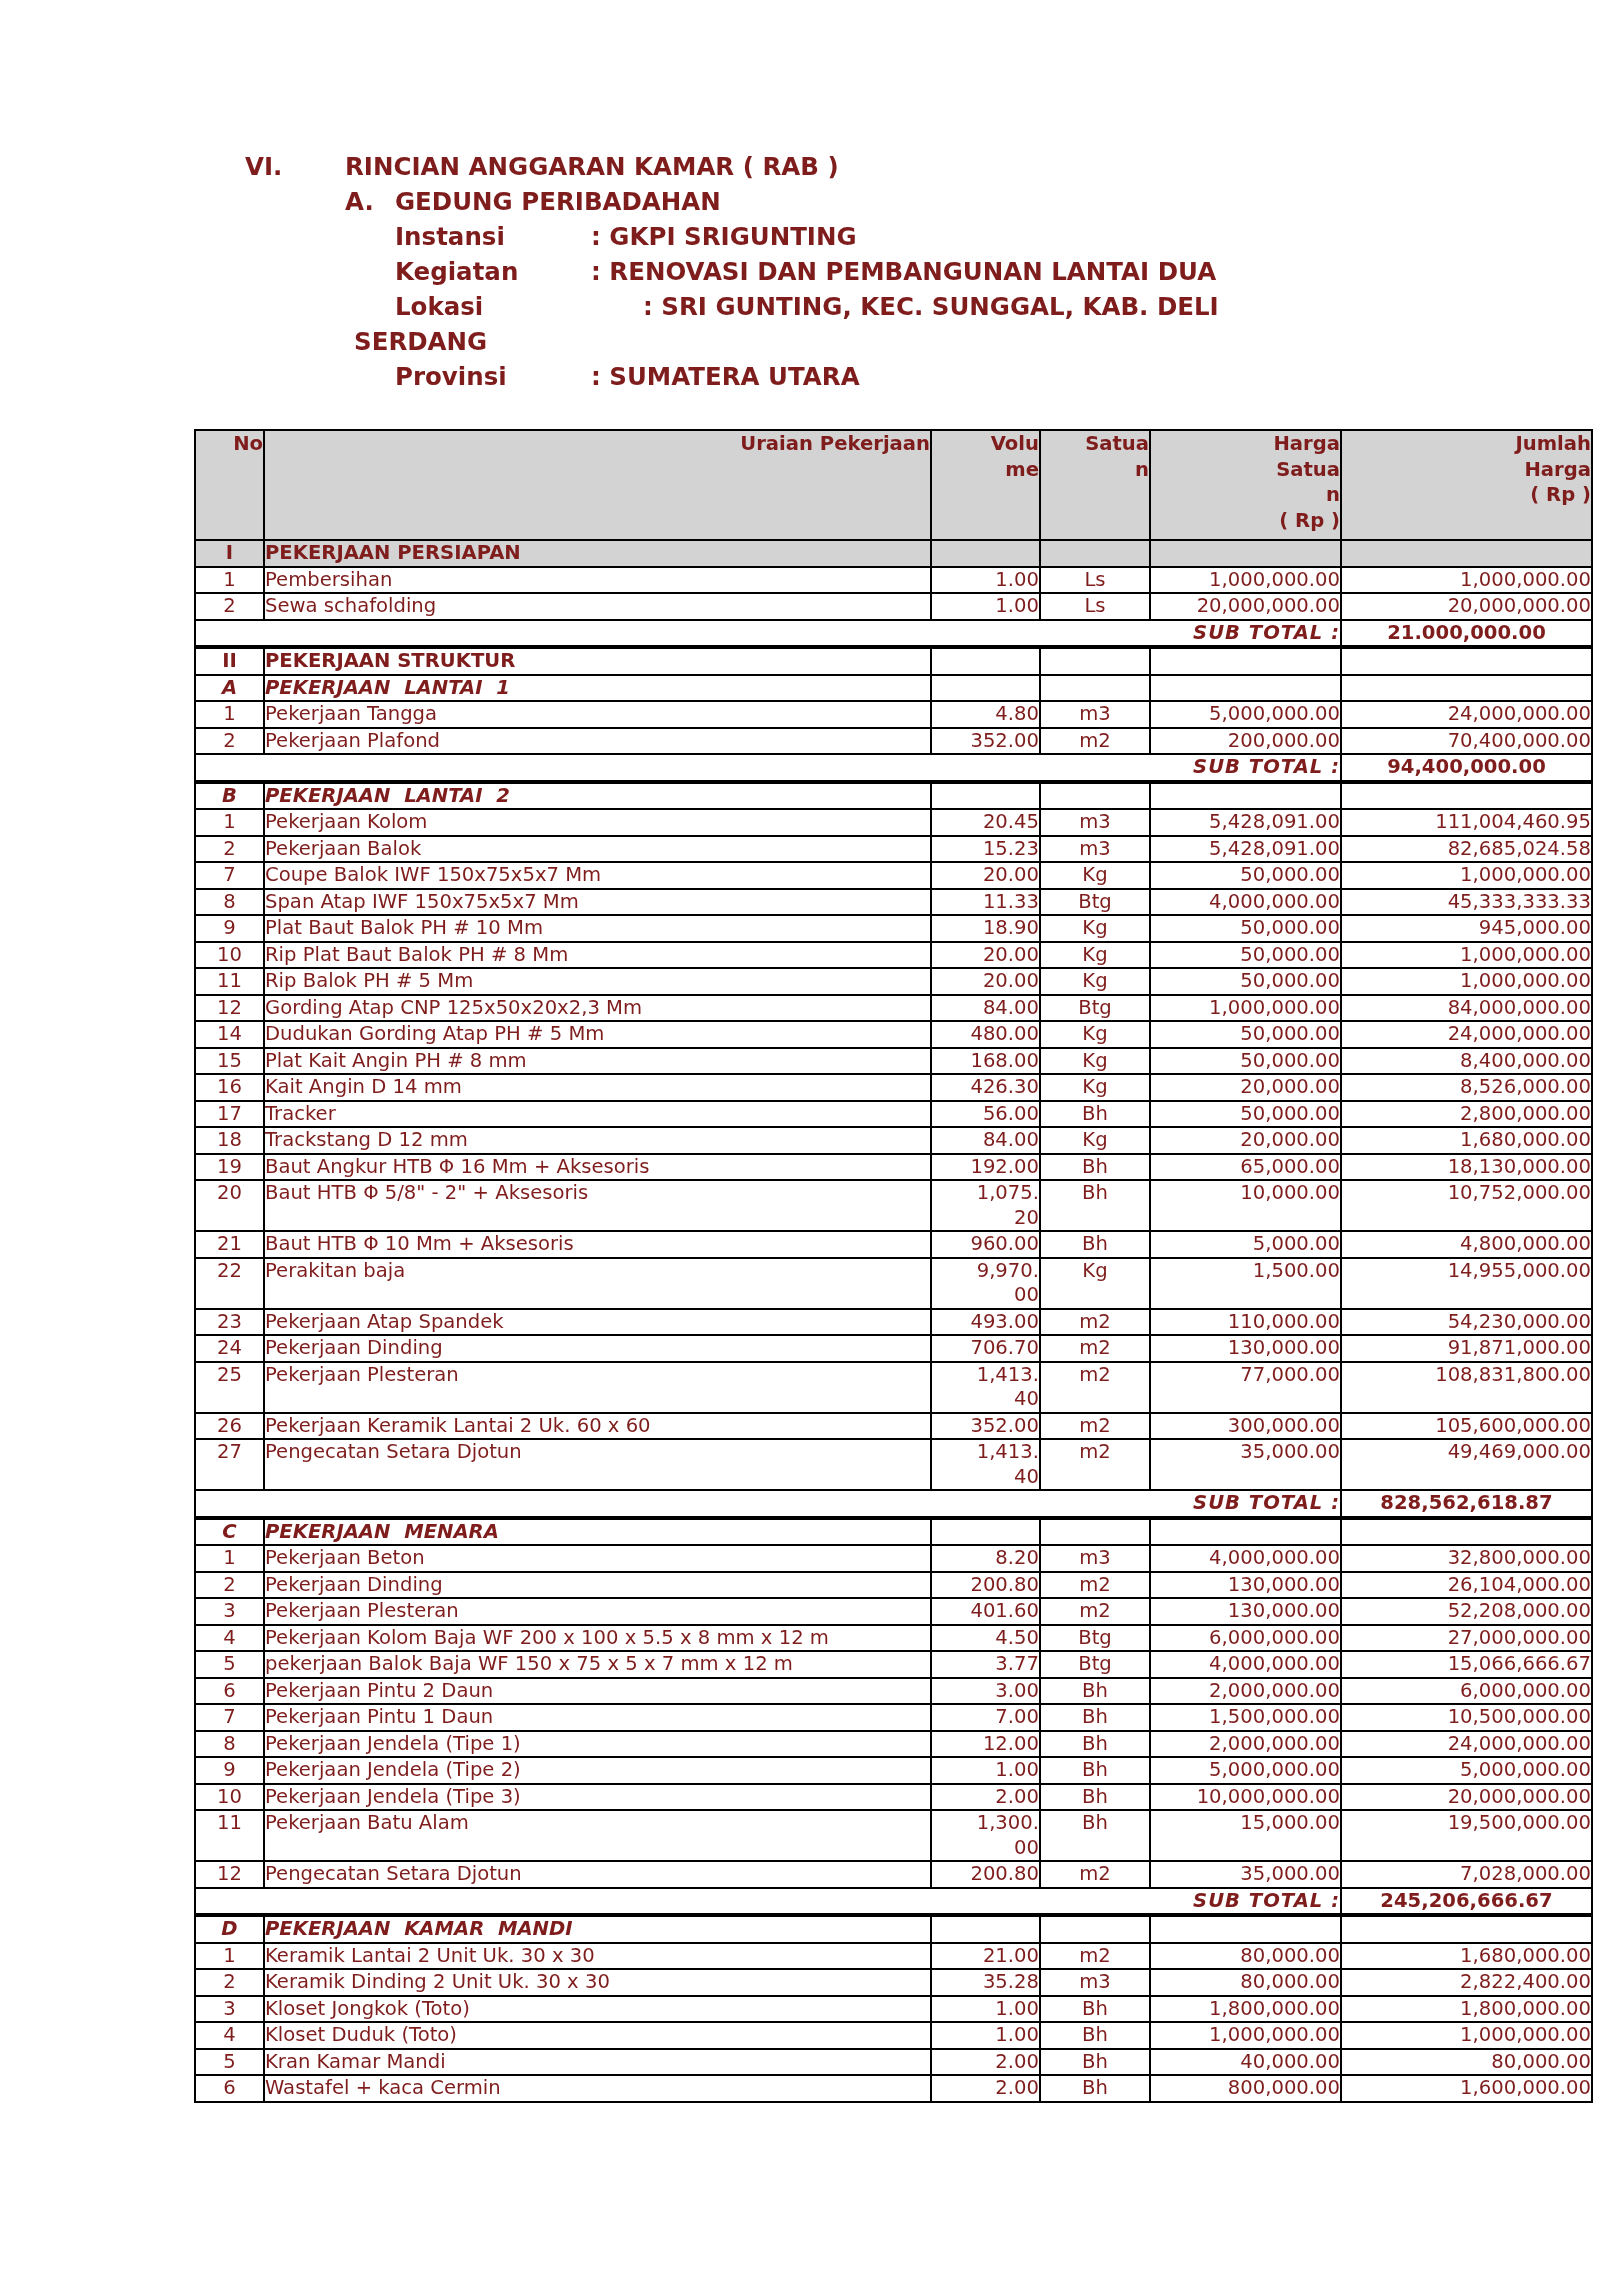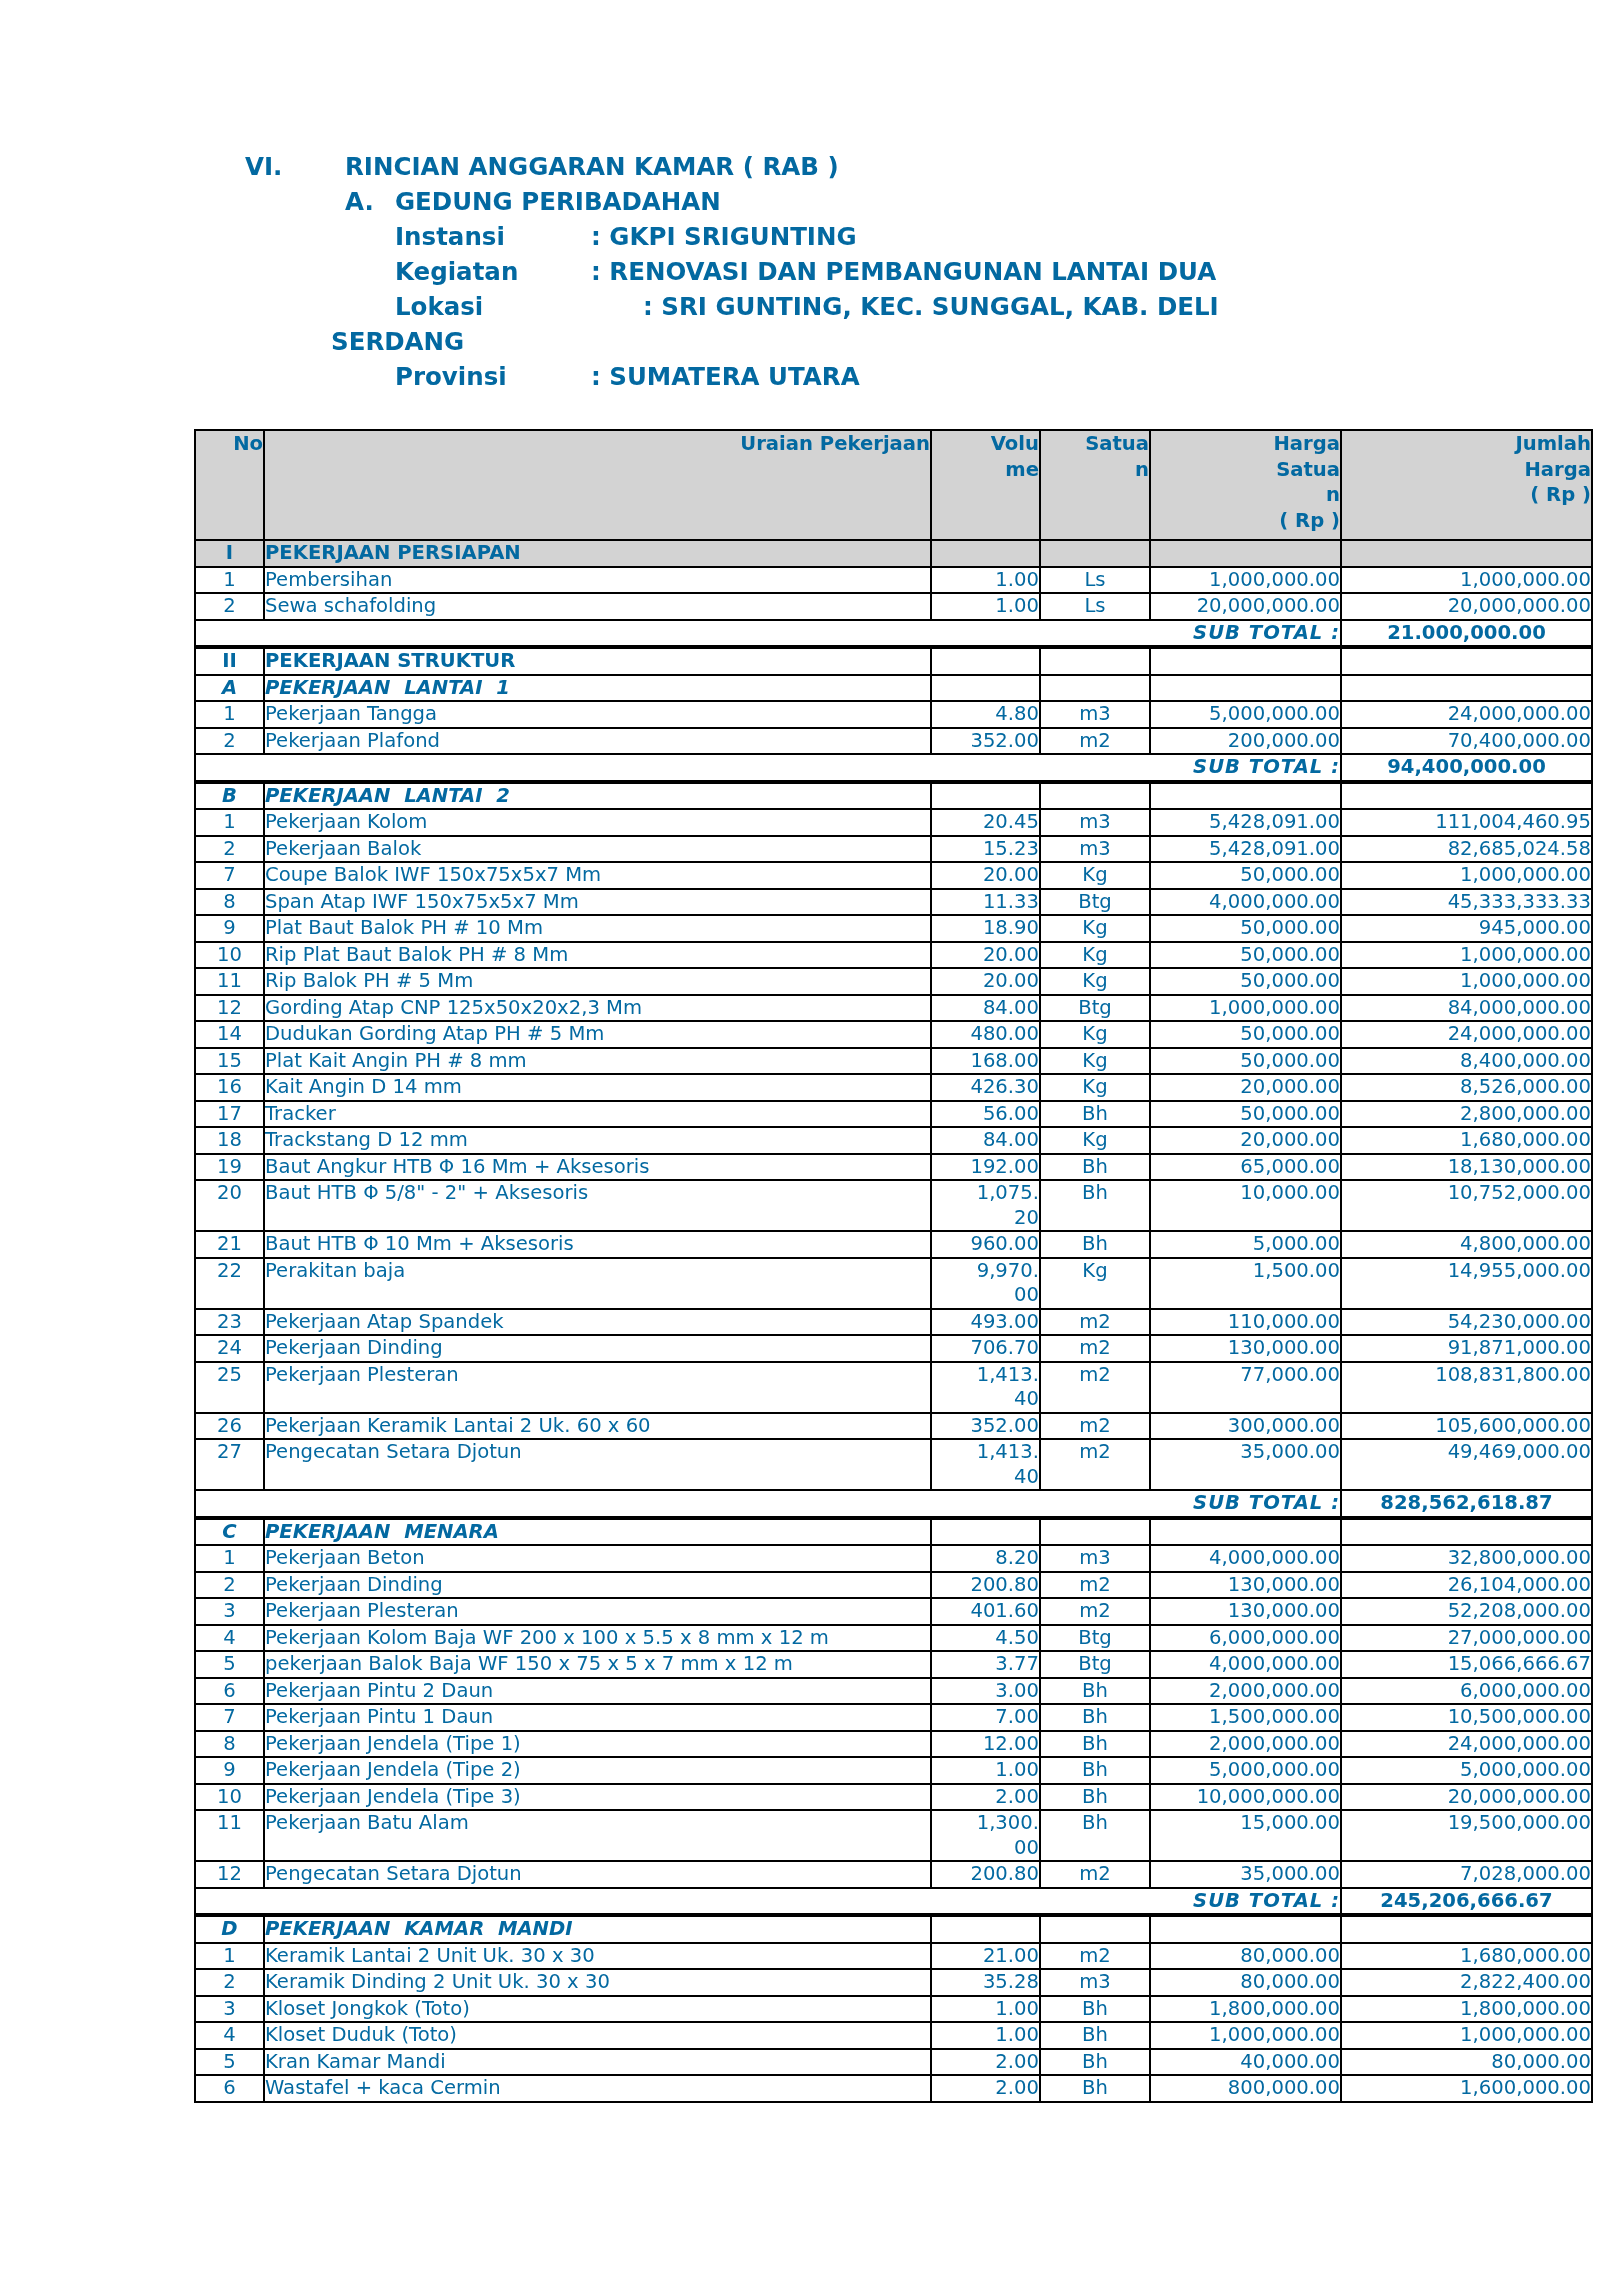--- a/index.html
+++ b/index.html
@@ -1,37 +1,37 @@
 <!DOCTYPE html>
 <html><head>
 <meta charset="utf-8">
 <style>
   html,body{margin:0;padding:0;background:#e8e8e8;}
   .page{
     position:relative;
     width:1621px;height:2293px;
     background:#ffffff;
     font-family:"DejaVu Sans","Liberation Sans",sans-serif;
-    color:#0369a1;
+    color:#7f1d1d;
     overflow:hidden;
   }
   
   .heading{
     position:absolute;left:245px;top:149px;
     font-size:24.5px;font-weight:bold;line-height:35px;
     white-space:nowrap;
   }
   .h-row{display:flex;}
   .h-num{width:100px;flex:0 0 auto;}
   .h-row2{margin-left:100px;display:flex;}
   .h-subnum{width:50px;flex:0 0 auto;}
   .h-info{margin-left:150px;display:flex;}
   .h-label{width:196px;flex:0 0 auto;}
   .h-lokasi-gap{margin-left:52px;}
-  .h-wrap{margin-left:86px;}
+  .h-wrap{margin-left:109px;}
   
   table.rab{
     position:absolute;left:194px;top:429px;
     width:1396px;
     border-collapse:collapse;table-layout:fixed;
     border:2.9px solid #000;
   }
   table.rab th, table.rab td{
     border:2px solid #000;
     font-size:19.6px;

